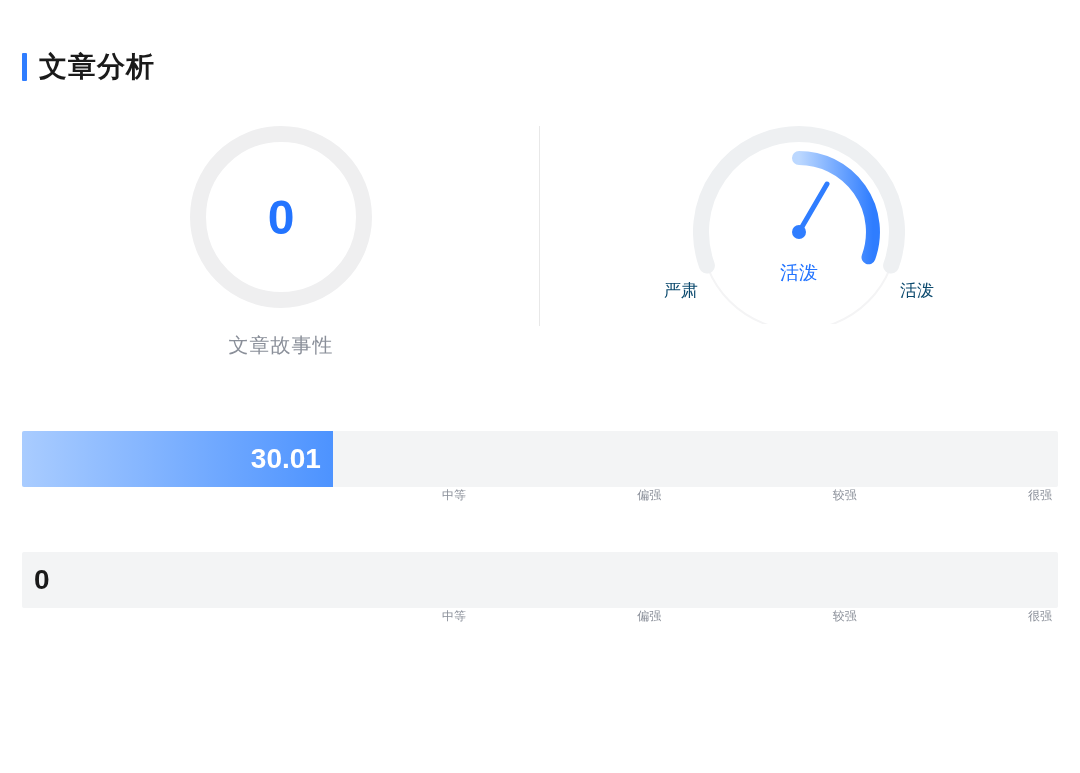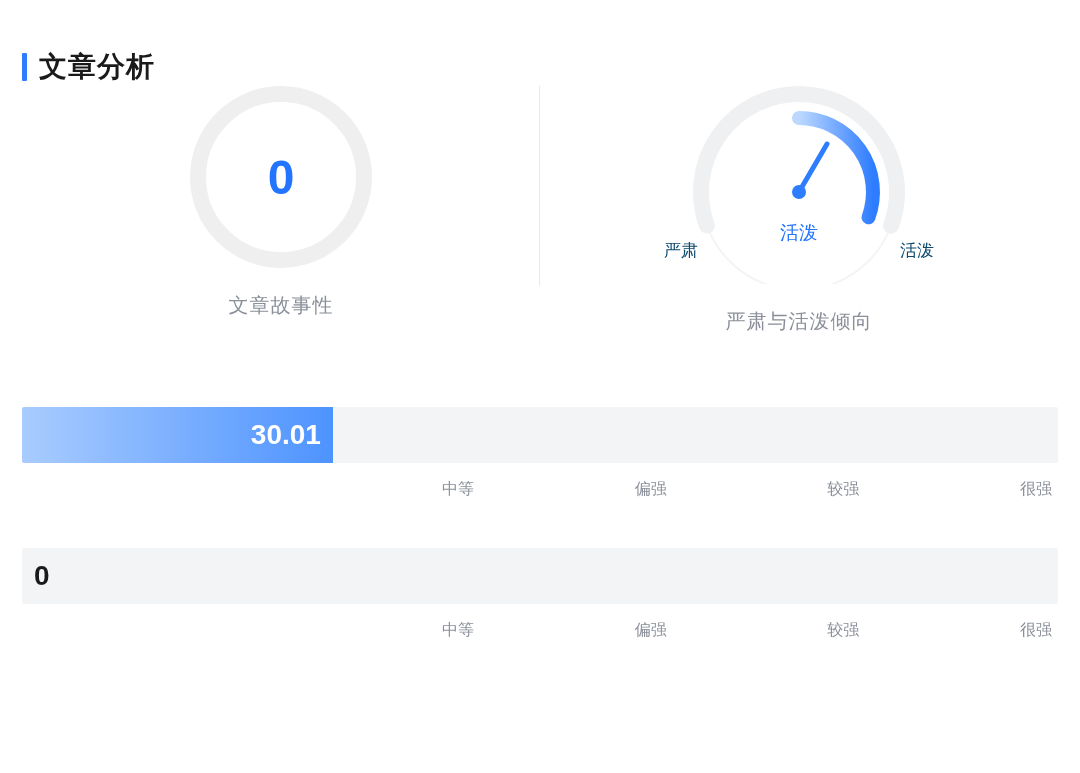--- a/index.html
+++ b/index.html
@@ -10,20 +10,21 @@
       font-family: -apple-system, "PingFang SC", "Microsoft YaHei", sans-serif;
       color: #1a1a1a;
       padding: 48px 22px 0 22px;
     }
 
     
     .sec-title {
       display: flex;
       align-items: center;
       gap: 12px;
+      margin-bottom: 40px;
     }
     .sec-title .bar {
       width: 5px;
       height: 28px;
       background: #2f7dff;
       border-radius: 1px;
     }
     .sec-title .txt {
       font-size: 28px;
       font-weight: 700;
@@ -140,23 +141,22 @@
       left: 12px;
       top: 50%;
       transform: translateY(-50%);
       font-size: 28px;
       font-weight: 700;
       color: #1a1a1a;
     }
     .slider-ticks {
       display: flex;
       justify-content: space-between;
-      margin-top: 16px;
       padding: 0 6px 0 420px;
-      font-size: 16px;
+      font-size: 12px;
       color: #8a8f99;
     }
   </style>
 </head>
 <body>
 
 <div class="sec-title">
   <div class="bar"></div>
   <div class="txt">文章分析</div>
 </div>
@@ -187,21 +187,20 @@
 
         <path d="M 106 32 A 74 74 0 0 1 175.5 131.3" fill="none" stroke="url(#ggrad)" stroke-width="14" stroke-linecap="round"></path>
 
         <circle cx="106" cy="106" r="7" fill="#2f7dff"></circle>
         <line x1="106" y1="106" x2="134" y2="58" stroke="#2f7dff" stroke-width="5" stroke-linecap="round"></line>
       </svg>
       <div class="gauge-side left">严肃</div>
       <div class="gauge-side right">活泼</div>
       <div class="gauge-center-label">活泼</div>
     </div>
-    <div class="metric-label">严肃与活泼倾向</div>
   </div>
 
 </div>
 
 <div class="slider-block">
   <div class="slider-track">
     <div class="slider-fill" style="width:30.01%">
       <span class="val">30.01</span>
     </div>
   </div>

